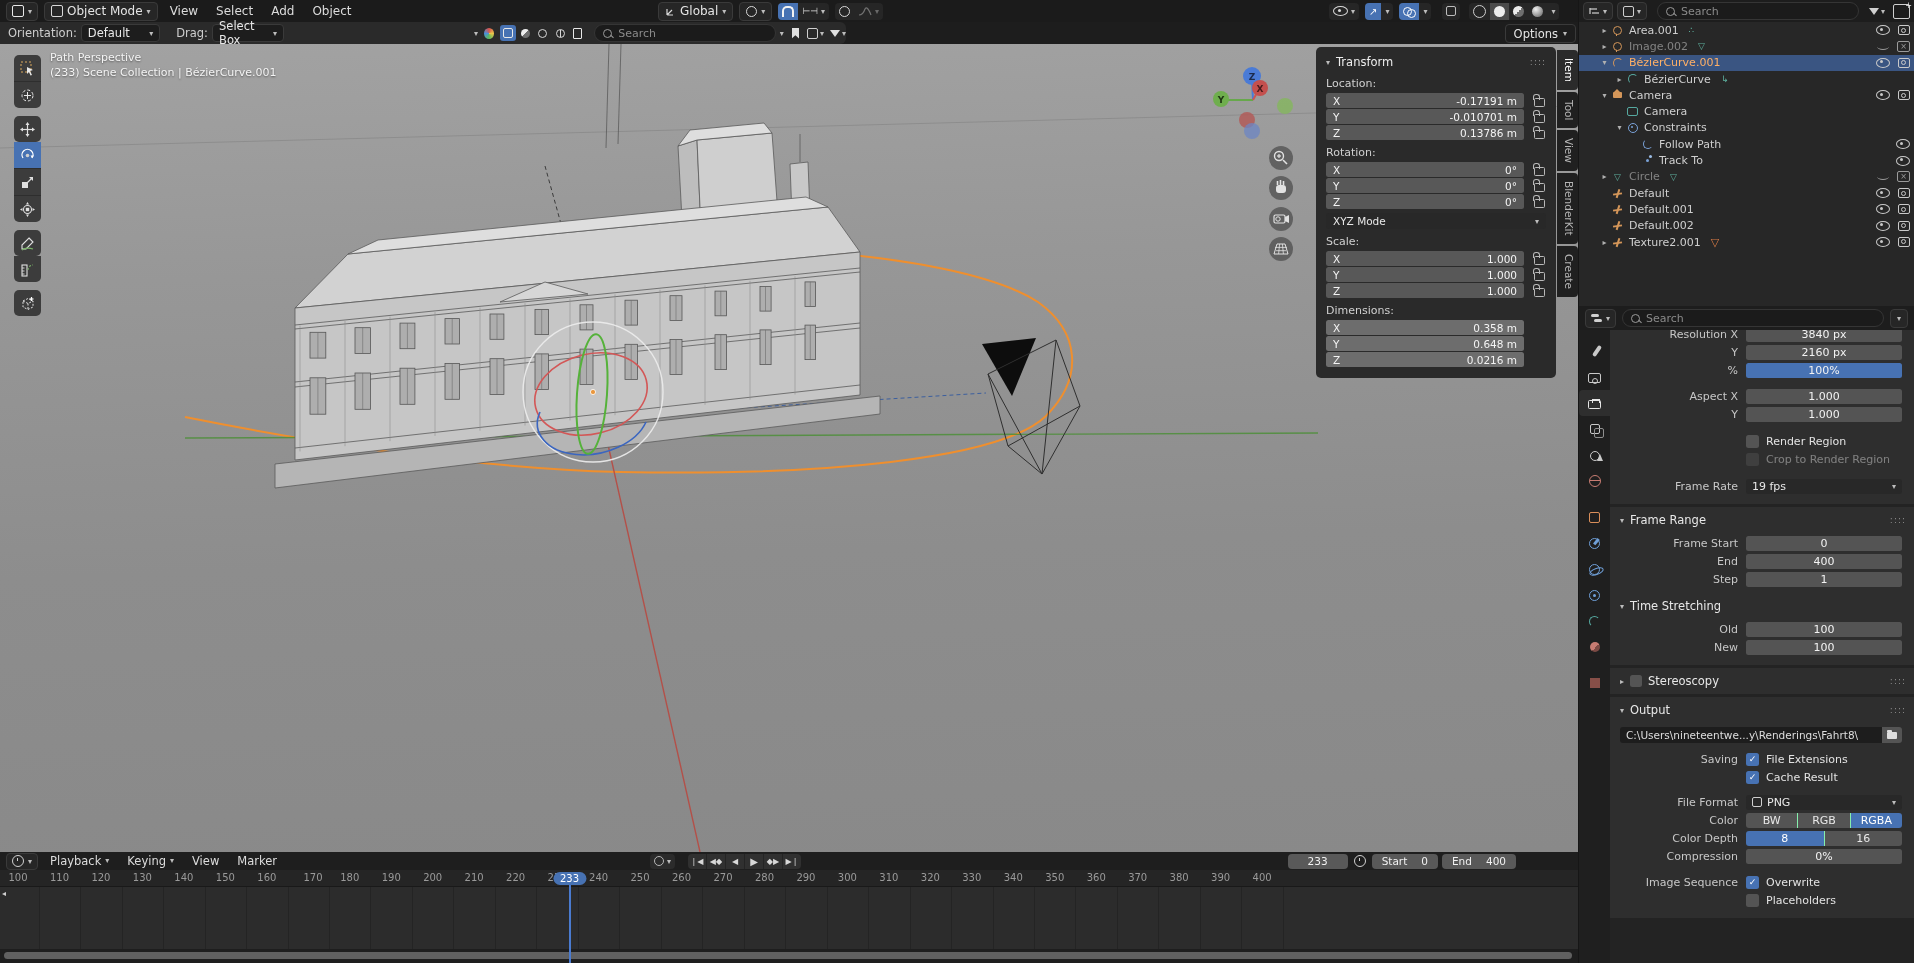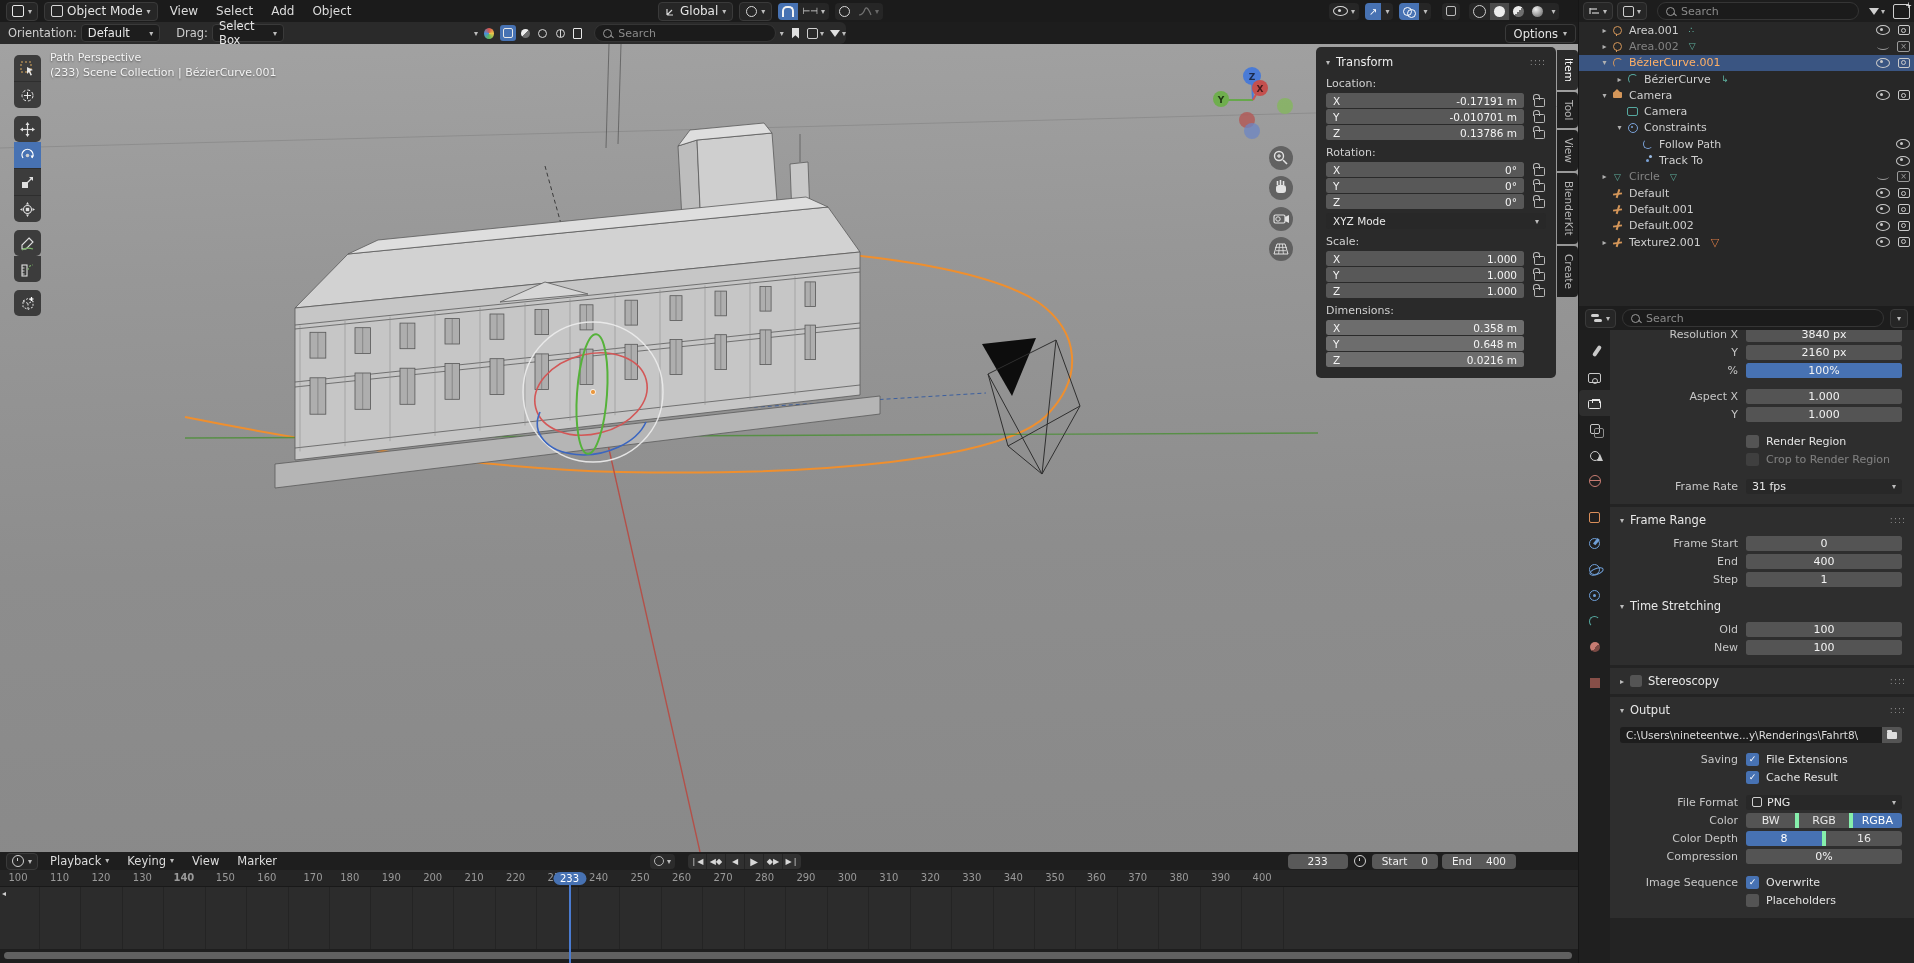--- a/index.html
+++ b/index.html
@@ -128,21 +128,21 @@
   .ptab.active{background:#2e2e2e;border-radius:4px 0 0 4px;}
   .ptab .g{display:block;}
   .p-body{position:absolute;left:31px;top:24px;right:0;bottom:0;overflow:hidden;}
   .panel{background:#2e2e2e;margin-bottom:3px;padding:4px 0 8px 0;}
   .prow{display:flex;align-items:center;height:16px;margin-bottom:2px;padding-right:12px;}
   .plabel{width:128px;text-align:right;color:#c7c7c7;flex:none;margin-right:8px;white-space:nowrap;}
   .pfield{flex:1;height:15px;background:#545454;border-radius:2.5px;display:flex;align-items:center;justify-content:center;color:#f2f2f2;}
   .pfield.blue{background:#4772b3;}
   .pdrop{flex:1;height:15px;background:#282828;border-radius:3px;display:flex;align-items:center;padding:0 6px;color:#e8e8e8;gap:5px;}
   .pdrop .chev{margin-left:auto;}
-  .seg{flex:1;height:15px;background:#545454;display:flex;align-items:center;justify-content:center;color:#e8e8e8;border-right:4px solid #86efac;}
+  .seg{flex:1;height:15px;background:#545454;display:flex;align-items:center;justify-content:center;color:#e8e8e8;border-right:1px solid #86efac;}
   .seg.on{background:#4772b3;color:#fff;}
   .segwrap{flex:1;display:flex;border-radius:3px;overflow:hidden;}
   .cb{width:13px;height:13px;border-radius:2.5px;background:#545454;flex:none;display:flex;align-items:center;justify-content:center;color:#fff;font-size:9px;}
   .cb.on{background:#4772b3;}
   .cblab{margin-left:7px;color:#e2e2e2;}
   .phead{display:flex;align-items:center;height:18px;color:#e8e8e8;gap:6px;padding:0 8px 0 10px;font-size:11.5px;}
   .phead .np-dots{margin-left:auto;}
   .pathfld{flex:1;height:16px;background:#1d1d1d;border-radius:3px 0 0 3px;display:flex;align-items:center;padding:0 6px;color:#dedede;font-size:10.5px;white-space:nowrap;overflow:hidden;}
   .folderbtn{width:20px;height:16px;background:#545454;border-radius:0 3px 3px 0;display:flex;align-items:center;justify-content:center;flex:none;}
   .folder{width:10px;height:7px;background:#e0e0e0;border-radius:1px;position:relative;}
@@ -720,21 +720,21 @@
             <span>End</span>
             <span>400</span>
           </span>
       </div>
     </div>
     <div class="ruler" id="tl-ruler">
         <span class="tick" style="left: 18px;">100</span>
         <span class="tick" style="left: 59.47px;">110</span>
         <span class="tick" style="left: 100.94px;">120</span>
         <span class="tick" style="left: 142.41px;">130</span>
-        <span class="tick" style="left: 183.88px; font-weight: bold;">140</span>
+        <span class="tick" style="left: 183.88px;">140</span>
         <span class="tick" style="left: 225.35px;">150</span>
         <span class="tick" style="left: 266.82px;">160</span>
         <span class="tick" style="left: 313px;">170</span>
         <span class="tick" style="left: 349.76px;">180</span>
         <span class="tick" style="left: 391.23px;">190</span>
         <span class="tick" style="left: 432.7px;">200</span>
         <span class="tick" style="left: 474.17px;">210</span>
         <span class="tick" style="left: 515.64px;">220</span>
         <span class="tick" style="left: 557.11px;">230</span>
         <span class="tick" style="left: 598.58px;">240</span>
@@ -834,21 +834,21 @@
             <span class="oextra">∴</span>
             <span class="ospace"></span>
             <span class="v-eye"></span>
             <span class="v-cam"></span>
           </div>
           <div class="orow dimrow" style="padding-left: 19px;">
             <span class="oarrow">▸</span>
             <span class="oi oi-light">
               <i></i>
             </span>
-            <span class="olabel">Area.002</span>
+            <span class="olabel">Image.002</span>
             <span class="oextra">▽</span>
             <span class="ospace"></span>
             <span class="v-closed"></span>
             <span class="v-exclude">×</span>
           </div>
           <div class="orow sel" style="padding-left: 19px;">
             <span class="oarrow">▾</span>
             <span class="oi oi-curve">
               <i></i>
             </span>
@@ -1059,21 +1059,21 @@
               <span class="plabel"></span>
               <span style="display:flex;align-items:center;">
                 <span class="cb"></span>
                 <span class="cblab">Crop to Render Region</span>
               </span>
             </div>
           <div style="height:9px;"></div>
           <div class="prow">
               <span class="plabel">Frame Rate</span>
               <span class="pdrop">
-                <span>31 fps</span>
+                <span>19 fps</span>
                 <span class="chev">▾</span>
               </span>
             </div>
         </div>
 
         <div class="panel">
           <div class="phead">
               <span class="chev">▾</span>
               <span>Frame Range</span>
               <span class="np-dots">::::</span>

